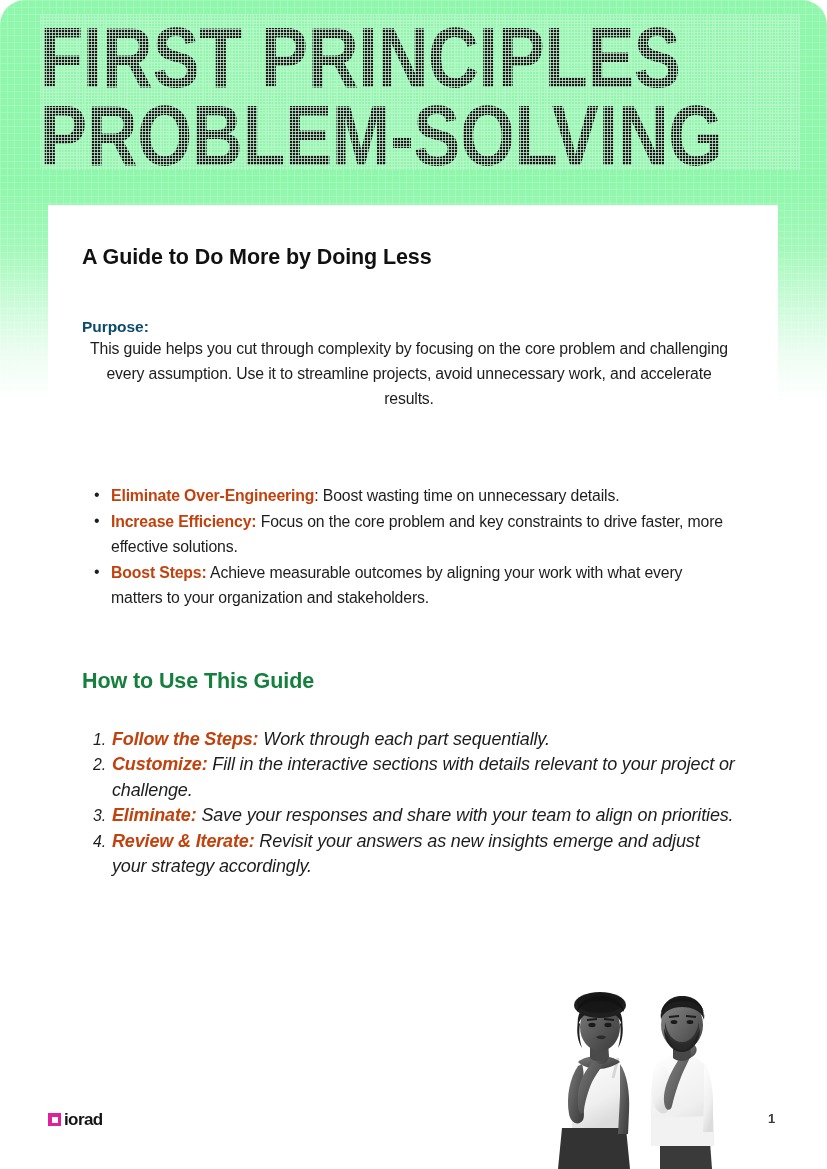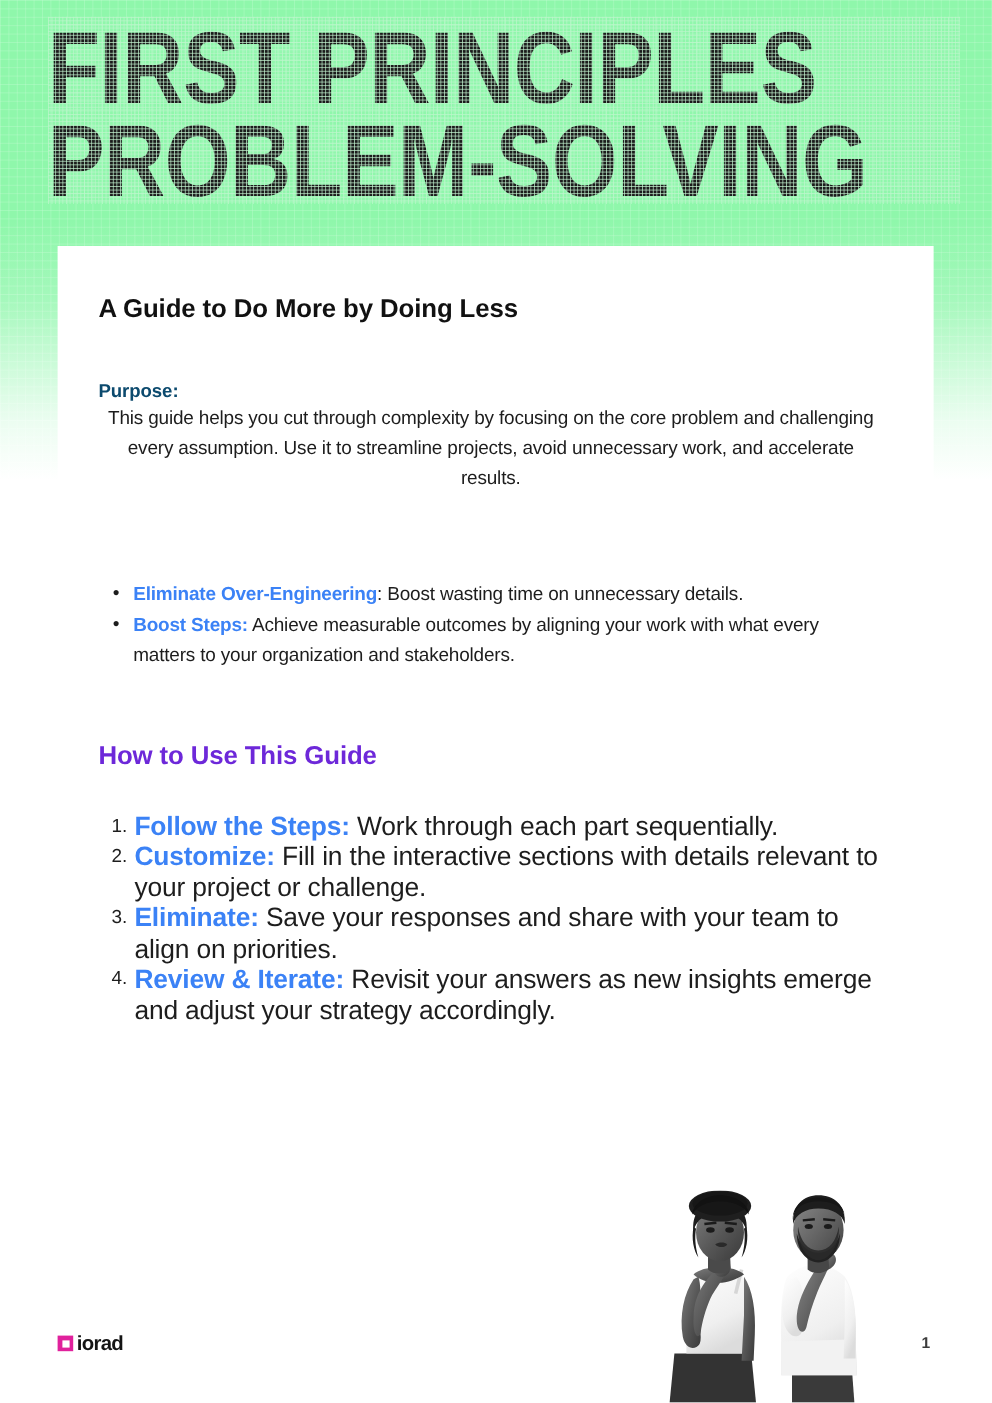--- a/index.html
+++ b/index.html
@@ -11,20 +11,21 @@
     font-family: "Liberation Sans", sans-serif;
     -webkit-font-smoothing: antialiased;
   }
 
   #page {
     position: relative;
     width: 827px;
     height: 1169px;
     overflow: hidden;
     background: #ffffff;
+    border-radius: 25px;
   }
 
   
   #banner {
     position: absolute;
     left: 0; top: 0;
     width: 827px;
     height: 400px;
     background: linear-gradient(to bottom,
                 #8ff7ab 0%,
@@ -153,50 +154,51 @@
     left: 12px;
     top: -1px;
     font-size: 16px;
     color: #1d1d1d;
   }
 
   #howto-heading {
     margin-top: 58px;
     font-size: 21.5px;
     font-weight: 700;
-    color: #6d28d9;
+    color: #15803d;
     letter-spacing: -0.1px;
   }
 
   ol.steps {
     list-style: none;
     counter-reset: stepctr;
     margin-top: 33px;
   }
   ol.steps > li {
     position: relative;
     counter-increment: stepctr;
     padding-left: 30px;
-    font-size: 22px;
+    font-size: 18px;
     line-height: 25.5px;
     color: #1d1d1d;
     letter-spacing: -0.15px;
+    font-style: italic;
   }
   ol.steps > li::before {
     content: counter(stepctr) ".";
     position: absolute;
     left: 11px;
     top: 0;
     font-size: 15.8px;
     color: #1d1d1d;
     width: 19px;
     text-align: left;
   }
 
-  b, .b { font-weight: 700; color: #3b82f6; }
+  b, .b { font-weight: 700; color: #c2410c; }
 
   
   #photo {
     position: absolute;
     left: 534px;
     top: 992px;
     width: 196px;
     height: 177px;
     z-index: 5;
   }
@@ -264,20 +266,21 @@
       <div id="guide-subtitle">A Guide to Do More by Doing Less</div>
 
       <div id="purpose-block">
         <div class="block-label">Purpose:</div>
         <div class="body-text">This guide helps you cut through complexity by focusing on the core problem and challenging every assumption. Use it to streamline projects, avoid unnecessary work, and accelerate results.</div>
       </div>
 
       <div id="why-block">
         <ul class="bullets">
           <li><b>Eliminate Over-Engineering</b><span>: Boost wasting time on unnecessary details.</span></li>
+          <li><b>Increase Efficiency:</b><span> Focus on the core problem and key constraints to drive faster, more effective solutions.</span></li>
           <li><b>Boost Steps:</b><span> Achieve measurable outcomes by aligning your work with what every matters to your organization and stakeholders.</span></li>
         </ul>
       </div>
 
       <div id="howto-heading">How to Use This Guide</div>
       <ol class="steps">
         <li><b>Follow the Steps:</b><span> Work through each part sequentially.</span></li>
         <li><b>Customize:</b><span> Fill in the interactive sections with details relevant to your project or challenge.</span></li>
         <li><b>Eliminate:</b><span> Save your responses and share with your team to align on priorities.</span></li>
         <li><b>Review &amp; Iterate:</b><span> Revisit your answers as new insights emerge and adjust your strategy accordingly.</span></li>

